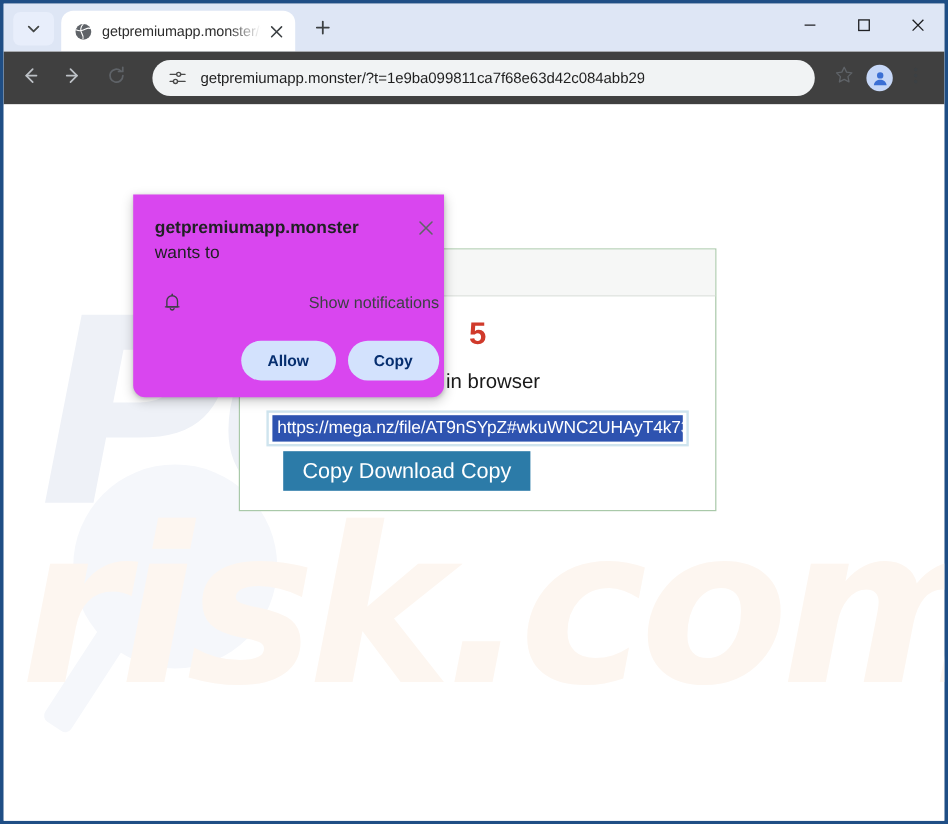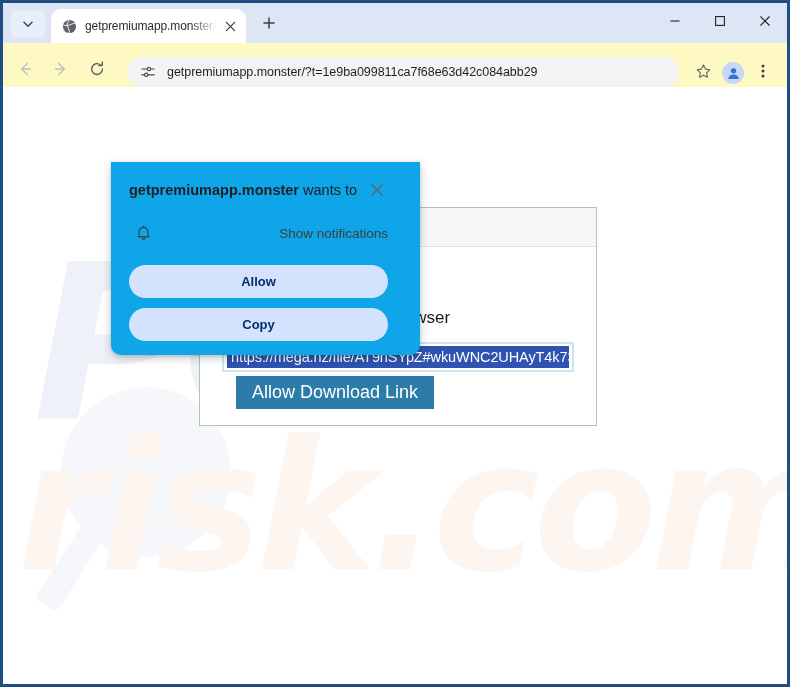--- a/index.html
+++ b/index.html
@@ -98,23 +98,23 @@
   }
   .win-btn {
     width: 45px; height: 34px;
     display: flex; align-items: center; justify-content: center;
     cursor: pointer;
   }
 
   
   #toolbar {
     height: 44px;
-    background: #fef9c3;
-    display: flex;
-    align-items: flex-end;
+    background: #404040;
+    display: flex;
+    align-items: center;
     padding: 0 10px 0 6px;
     position: relative;
   }
   .nav-btn {
     width: 32px; height: 32px;
     margin-right: 4px;
     display: flex; align-items: center; justify-content: center;
     border-radius: 50%;
     cursor: pointer;
   }
@@ -284,25 +284,25 @@
     padding: 6px 16px;
     cursor: pointer;
     text-align: left;
   }
 
   
   #permission-dialog {
     position: absolute;
     left: 108px;
     top: 75px;
-    width: 309px;
-    background: #0ea5e9;
+    width: 259px;
+    background: #d946ef;
     border-radius: 0 0 10px 10px;
     box-shadow: 0 3px 10px rgba(0,0,0,0.22), 0 1px 3px rgba(0,0,0,0.12);
-    padding: 18px 32px 14px 18px;
+    padding: 18px 4px 14px 18px;
     z-index: 50;
   }
   #dialog-header {
     display: flex;
     align-items: flex-start;
   }
   #dialog-title {
     flex: 1 1 auto;
     font-size: 14.5px;
     line-height: 1.45;
@@ -331,21 +331,20 @@
   }
   #permission-label {
     font-size: 13.5px;
     color: #3c4043;
   }
   #dialog-actions {
     display: flex;
     justify-content: flex-end;
     gap: 10px;
     margin-top: 22px;
-    flex-direction: column;
   }
   .dialog-btn {
     background: #d3e2fd;
     border: none;
     border-radius: 18px;
     color: #062e6f;
     font-size: 13px;
     font-weight: 600;
     font-family: "Liberation Sans", sans-serif;
     padding: 9px 22px;
@@ -490,21 +489,21 @@
     </div>
 
     <div id="download-card">
       <div id="card-header">dy...</div>
       <div id="card-body">
         <div id="countdown">5</div>
         <div id="instruction">RL in browser</div>
         <div id="link-field">
           <span id="link-value">https://mega.nz/file/AT9nSYpZ#wkuWNC2UHAyT4k73_</span>
         </div>
-        <button id="copy-link-button">Allow Download Link</button>
+        <button id="copy-link-button">Copy Download Copy</button>
       </div>
     </div>
 
     <div id="permission-dialog">
       <div id="dialog-header">
         <div id="dialog-title"><b>getpremiumapp.monster</b><span> wants to</span></div>
         <div id="dialog-close">
           <span>
             <svg width="14" height="14" viewBox="0 0 14 14">
               <path d="M2 2 L12 12 M12 2 L2 12" stroke="#5f6368" stroke-width="1.3" stroke-linecap="round"></path>

